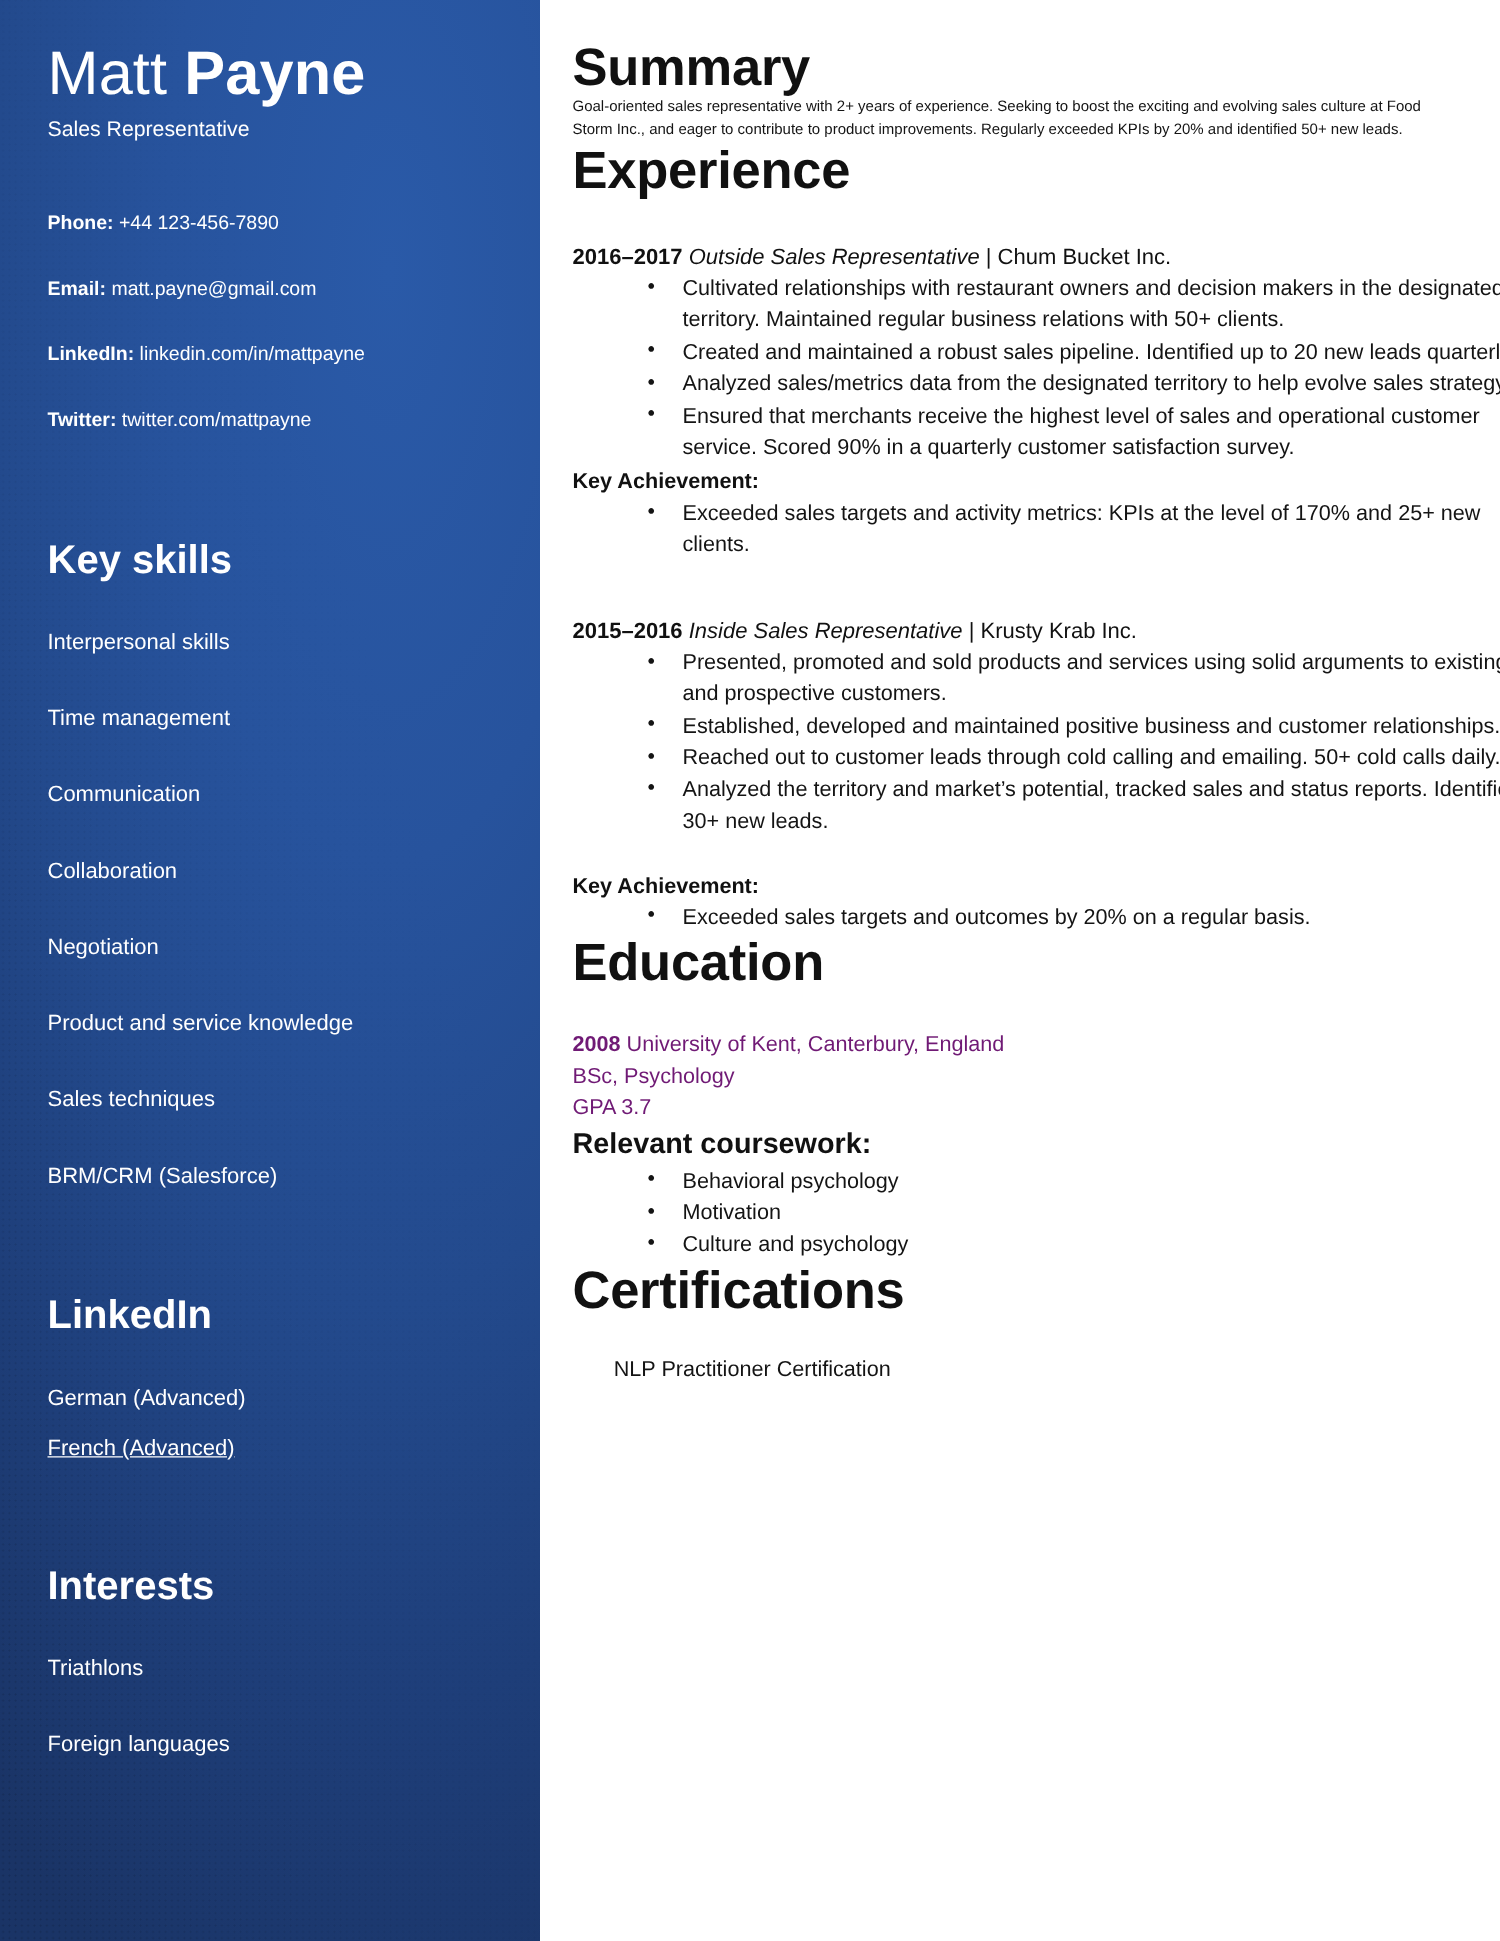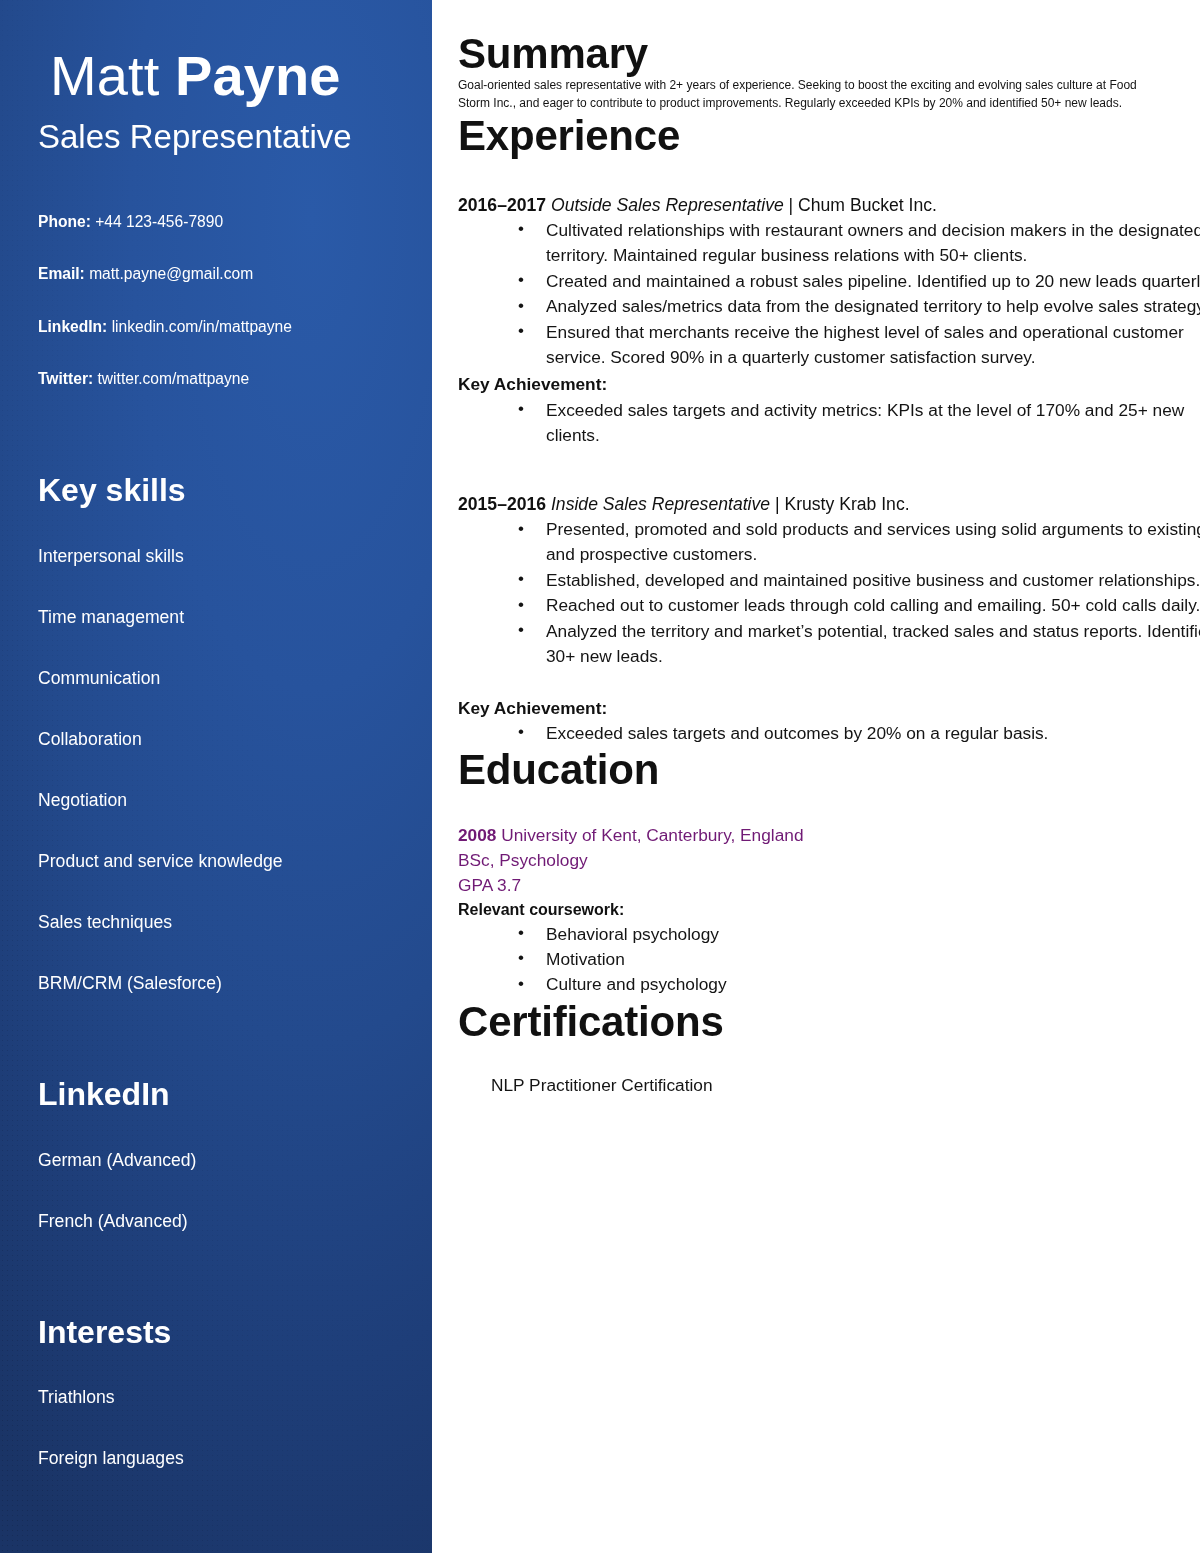--- a/index.html
+++ b/index.html
@@ -45,34 +45,34 @@
     mask-image: linear-gradient(to bottom right, rgba(0,0,0,0.95) 0%, rgba(0,0,0,0.30) 42%, rgba(0,0,0,0) 70%);
     transform: scaleY(-1);
   }
   .sidebar-inner {
     position: relative;
     z-index: 2;
     padding: 0 28px 0 38px;
   }
 
   .name {
-    margin: 12px;
+    margin: 0;
     padding-top: 34px;
-    font-size: 56px;
+    font-size: 49px;
     line-height: 1.06;
     color: #ffffff;
     font-weight: 300;
     letter-spacing: 0.1px;
     white-space: nowrap;
   }
   .name b { font-weight: 700; }
 
   .job-title {
     margin: 8px 0 0 0;
-    font-size: 33px;
+    font-size: 17px;
     line-height: 1.2;
     color: #ffffff;
     font-weight: 400;
   }
 
   .contact-list {
     margin: 0;
     padding: 0;
     list-style: none;
   }
@@ -109,21 +109,21 @@
   
   .blk-contact { margin-top: 55px; }
   .blk-contact .contact-item + .contact-item { margin-top: 33px; }
 
   .blk-skills { margin-top: 84px; }
   .blk-skills .side-list { margin-top: 38px; }
   .blk-skills .side-list li + li { margin-top: 39px; }
 
   .blk-languages { margin-top: 82px; }
   .blk-languages .side-list { margin-top: 38px; }
-  .blk-languages .side-list li + li { margin-top: 39px; }
+  .blk-languages .side-list li + li { margin-top: 18px; text-decoration: underline; }
 
   .blk-interests { margin-top: 82px; }
   .blk-interests .side-list { margin-top: 37px; }
   .blk-interests .side-list li + li { margin-top: 39px; }
 
   
   .main {
     position: absolute;
     left: 432px;
     top: 0;
@@ -194,21 +194,21 @@
 
   .edu-line {
     margin: 0;
     font-size: 17.3px;
     line-height: 1.45;
     color: #701a75;
   }
   .edu-line .yr { font-weight: 700; }
   .edu-label {
     margin: 0;
-    font-size: 16px;
+    font-size: 23px;
     line-height: 1.45;
     font-weight: 700;
     color: #111111;
   }
 
   .cert-item {
     margin: 0;
     padding-left: 33px;
     font-size: 17.3px;
     line-height: 1.45;

